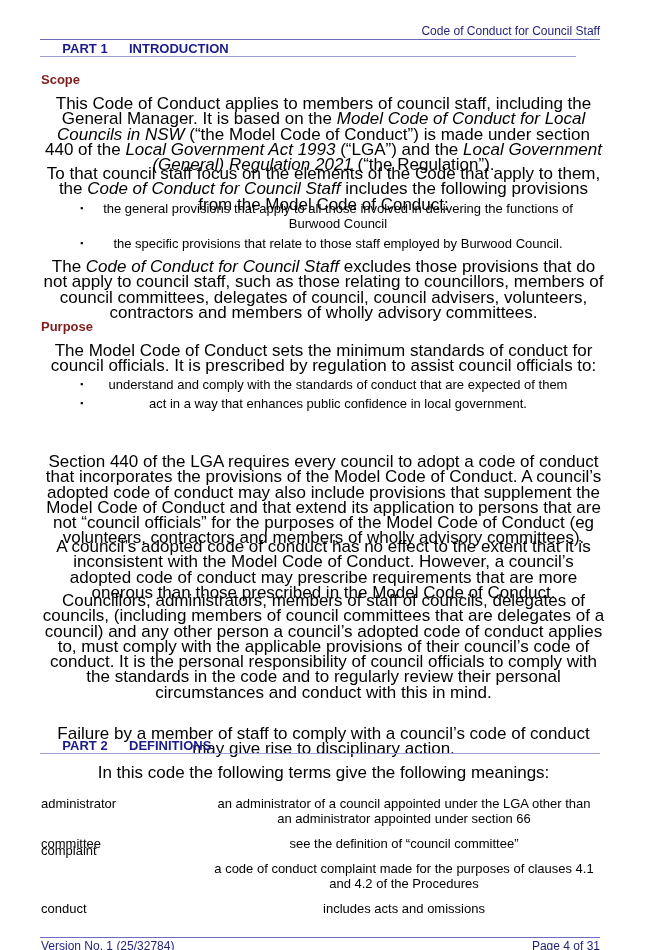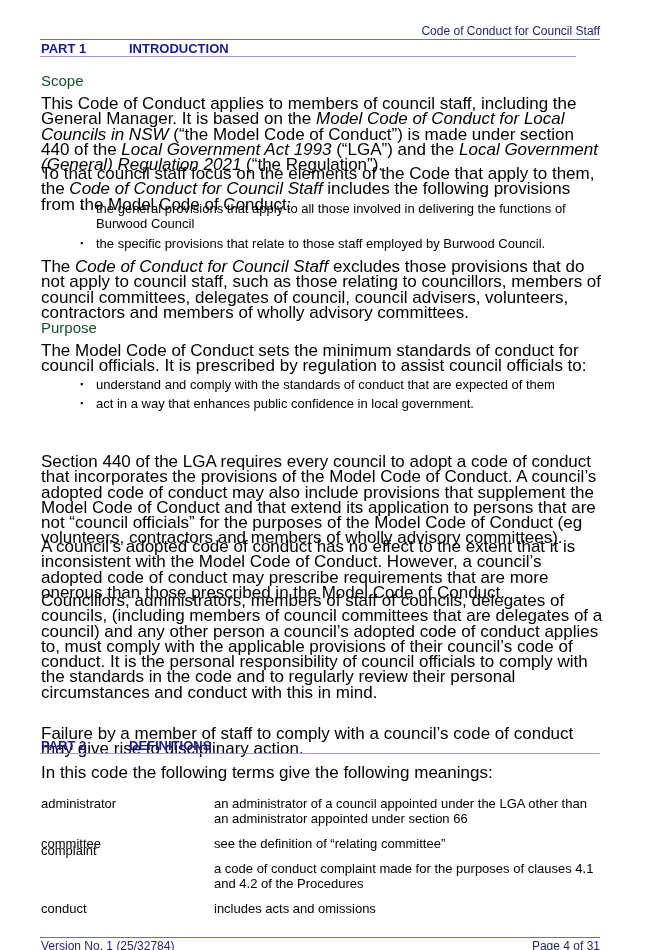--- a/index.html
+++ b/index.html
@@ -1,24 +1,24 @@
 <!DOCTYPE html>
 <html><head>
 <meta charset="utf-8">
 <style>
   html, body { margin: 0; padding: 0; background: #ffffff; }
   body { width: 656px; height: 950px; position: relative; overflow: hidden;
          font-family: "Liberation Sans", sans-serif; color: #000; }
-  .abs { position: absolute; }
+  .abs { position: absolute; text-align: center; }
   .hdr-right { right: 56px; top: 24px; font-size: 12px; color: #1f1f7a; }
   .hdr-rule { left: 40px; width: 560px; top: 39px; height: 1px; background: #6b6bc0; }
   .part { left: 41px; font-size: 13px; font-weight: bold; color: #1a1a8c; }
   .part .num { display: inline-block; width: 88px; }
   .part-rule { left: 40px; height: 1px; background: #9e9ed6; }
-  .sub { left: 41px; font-size: 15px; font-weight: normal; color: #14532d; }
+  .sub { left: 41px; font-size: 13px; font-weight: bold; color: #7f1d1d; }
   .para { left: 41px; width: 565px; font-size: 17px; line-height: 15.3px; }
   .para i { font-style: italic; }
   ul.bul { left: 80px; width: 500px; margin: 0; padding: 0; list-style: none; font-size: 13px; line-height: 15.3px; }
   ul.bul li { position: relative; padding-left: 16px; margin-bottom: 4px; }
   ul.bul li::before { content: "\25AA"; position: absolute; left: 0; top: 0; font-size: 9px; }
   .def-term { left: 41px; font-size: 13px; line-height: 15.3px; }
   .def-text { left: 214px; width: 380px; font-size: 13px; line-height: 15.3px; }
   .ftr-rule { left: 40px; width: 560px; top: 937px; height: 1px; background: #6b6bc0; }
   .ftr-left { left: 41px; top: 939px; font-size: 12px; color: #1f1f7a; }
   .ftr-right { right: 56px; top: 939px; font-size: 12px; color: #1f1f7a; }
@@ -57,21 +57,21 @@
 <div class="abs part" style="top:738px;">
   <span class="num">PART 2</span><span>DEFINITIONS</span>
 </div>
 <div class="abs part-rule" style="top:753px; width:560px;"></div>
 
 <div class="abs para" style="top:765px;">In this code the following terms give the following meanings:</div>
 
 <div class="abs def-term" style="top:796px;">administrator</div>
 <div class="abs def-text" style="top:796px;">an administrator of a council appointed under the LGA other than an administrator appointed under section 66</div>
 <div class="abs def-term" style="top:836px;">committee</div>
-<div class="abs def-text" style="top:836px;">see the definition of “relating committee”</div>
+<div class="abs def-text" style="top:836px;">see the definition of “council committee”</div>
 <div class="abs def-term" style="top:819px;margin-top:24px;">complaint</div>
 <div class="abs def-text" style="top:861px;">a code of conduct complaint made for the purposes of clauses 4.1 and 4.2 of the Procedures</div>
 <div class="abs def-term" style="top:901px;">conduct</div>
 <div class="abs def-text" style="top:901px;">includes acts and omissions</div>
 
 <div class="abs ftr-rule"></div>
 <div class="abs ftr-left">Version No.  1 (25/32784)</div>
 <div class="abs ftr-right">Page 4 of 31</div>
 
 </body></html>

